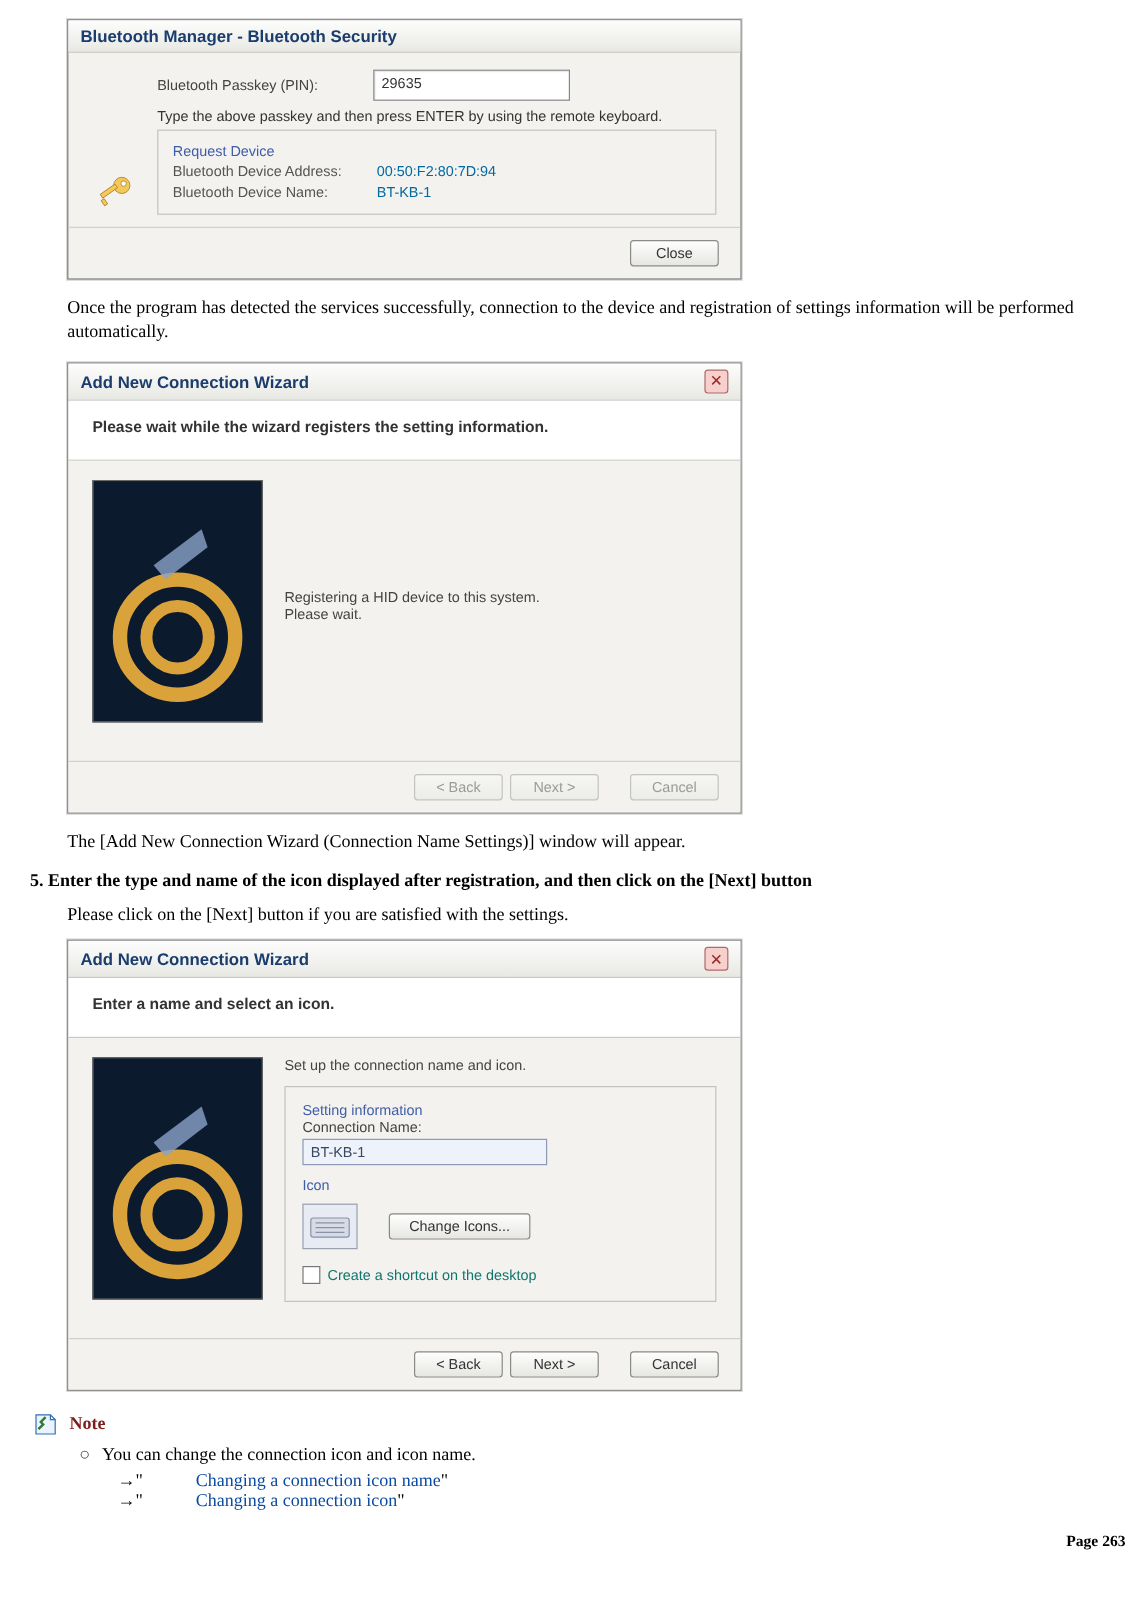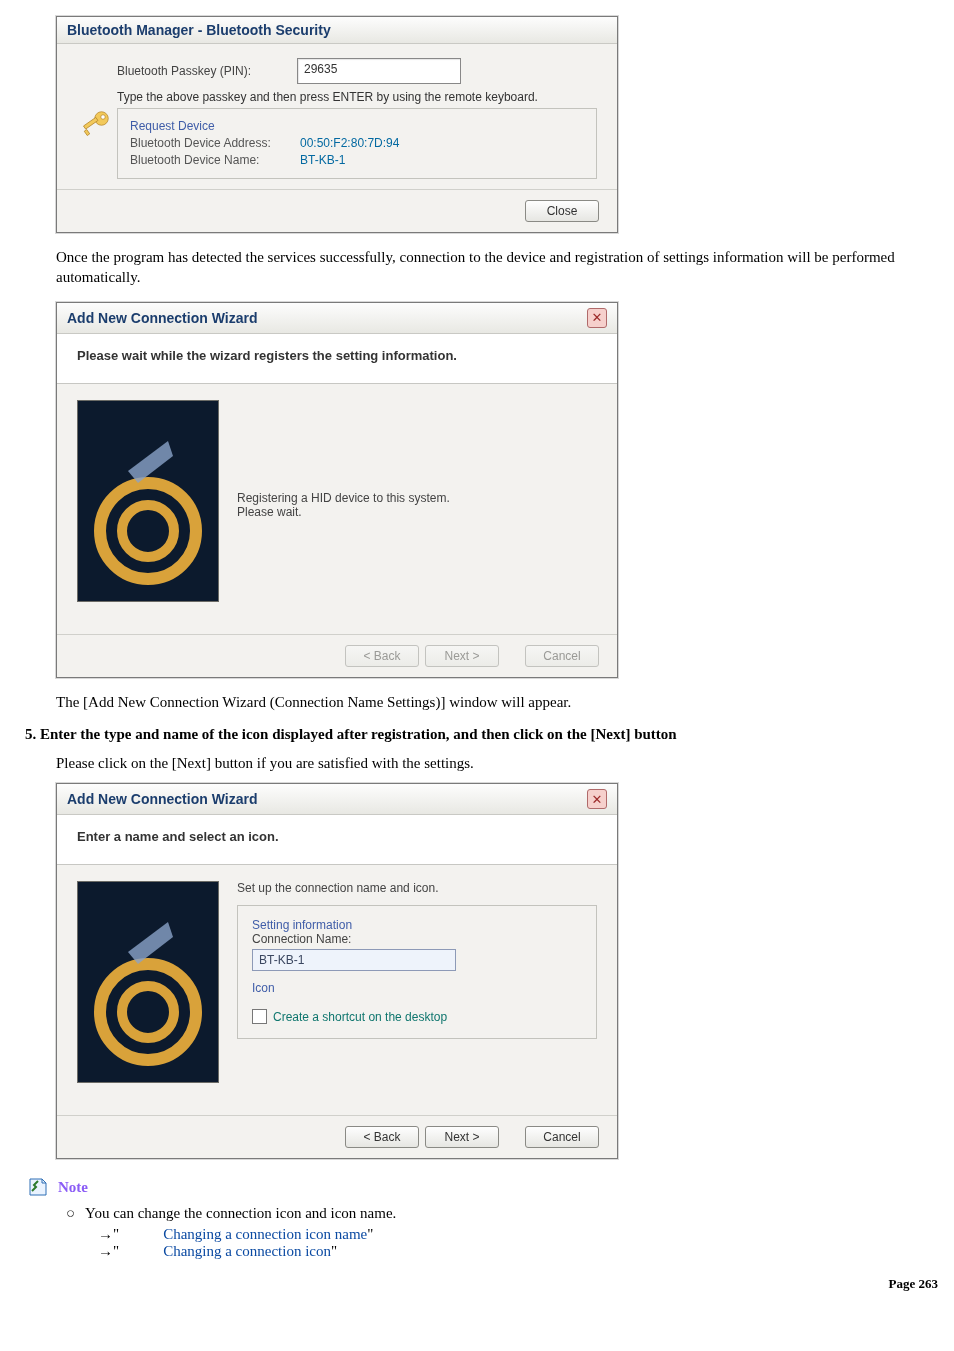--- a/index.html
+++ b/index.html
@@ -43,21 +43,22 @@
     align-items: center;
     justify-content: center;
     font-size: 13px;
     border-radius: 3px;
   }
   .bt-body {
     padding: 14px 20px 10px 20px;
   }
   .bt-row {
     display: flex;
-    align-items: center;
+    gap: 14px;
+    align-items: flex-end;
   }
   .bt-icon {
     width: 40px;
     height: 40px;
     margin-top: 8px;
     display: flex;
     align-items: center;
     justify-content: center;
   }
   .bt-icon svg { width: 36px; height: 36px; }
@@ -205,21 +206,21 @@
     border: 1px solid #9aa0ae;
     background: #e7ebf4;
     display:flex;align-items:center;justify-content:center;
   }
   .chk-row { margin-top: 14px; display:flex; align-items:center; gap:6px; color:#0f766e; }
   .chkbox { width:13px; height:13px; border:1px solid #777; background:#fff; display:inline-block; }
 
   .note-block { margin: 16px 0 6px 10px; }
   .note-head { display:flex; align-items:center; gap:8px; }
   .note-icon { width:24px; height:24px; }
-  .note-label { color:#8b5cf6; font-weight:bold; font-size:15px; }
+  .note-label { color:#7f1d1d; font-weight:bold; font-size:15px; }
   ul.note-ul { list-style: none; margin: 6px 0 4px 40px; padding:0; }
   ul.note-ul > li::before { content: "○"; margin-right:10px; color:#333; }
   .note-sub { margin-left: 72px; font-size:15px; }
   .note-sub a { color:#0b4aa2; text-decoration:none;margin-left:44px; }
   .page-foot { text-align:right; font-size:13px; margin-top:16px; font-weight:bold; }
 </style>
 </head>
 <body>
 
 <div class="dialog">
@@ -323,20 +324,31 @@
         <path d="M50 70 L90 40 L95 55 L60 82 Z" fill="#8aa2c8" opacity="0.8"></path>
       </svg>
     </div>
     <div class="wizard-right">
       <div>Set up the connection name and icon.</div>
       <div class="setting-group">
         <div class="legend2">Setting information</div>
         <div>Connection Name:</div>
         <div class="conn-input">BT-KB-1</div>
         <div style="margin-top:10px;color:#3f5da8;">Icon</div>
+        <div class="icon-row">
+          <div class="icon-prev">
+            <svg width="34" height="22" viewBox="0 0 34 22">
+              <rect x="1" y="4" width="32" height="16" rx="2" fill="#d6dbe6" stroke="#8892a6"></rect>
+              <line x1="5" y1="8" x2="29" y2="8" stroke="#8892a6"></line>
+              <line x1="5" y1="12" x2="29" y2="12" stroke="#8892a6"></line>
+              <line x1="5" y1="16" x2="29" y2="16" stroke="#8892a6"></line>
+            </svg>
+          </div>
+          <button class="xp-btn" style="min-width:110px">Change Icons...</button>
+        </div>
         <div class="chk-row">
           <span class="chkbox"></span>
           <span>Create a shortcut on the desktop</span>
         </div>
       </div>
     </div>
   </div>
   <div class="wizard-foot">
     <span class="btn-row">
       <button class="xp-btn">&lt; Back</button>

